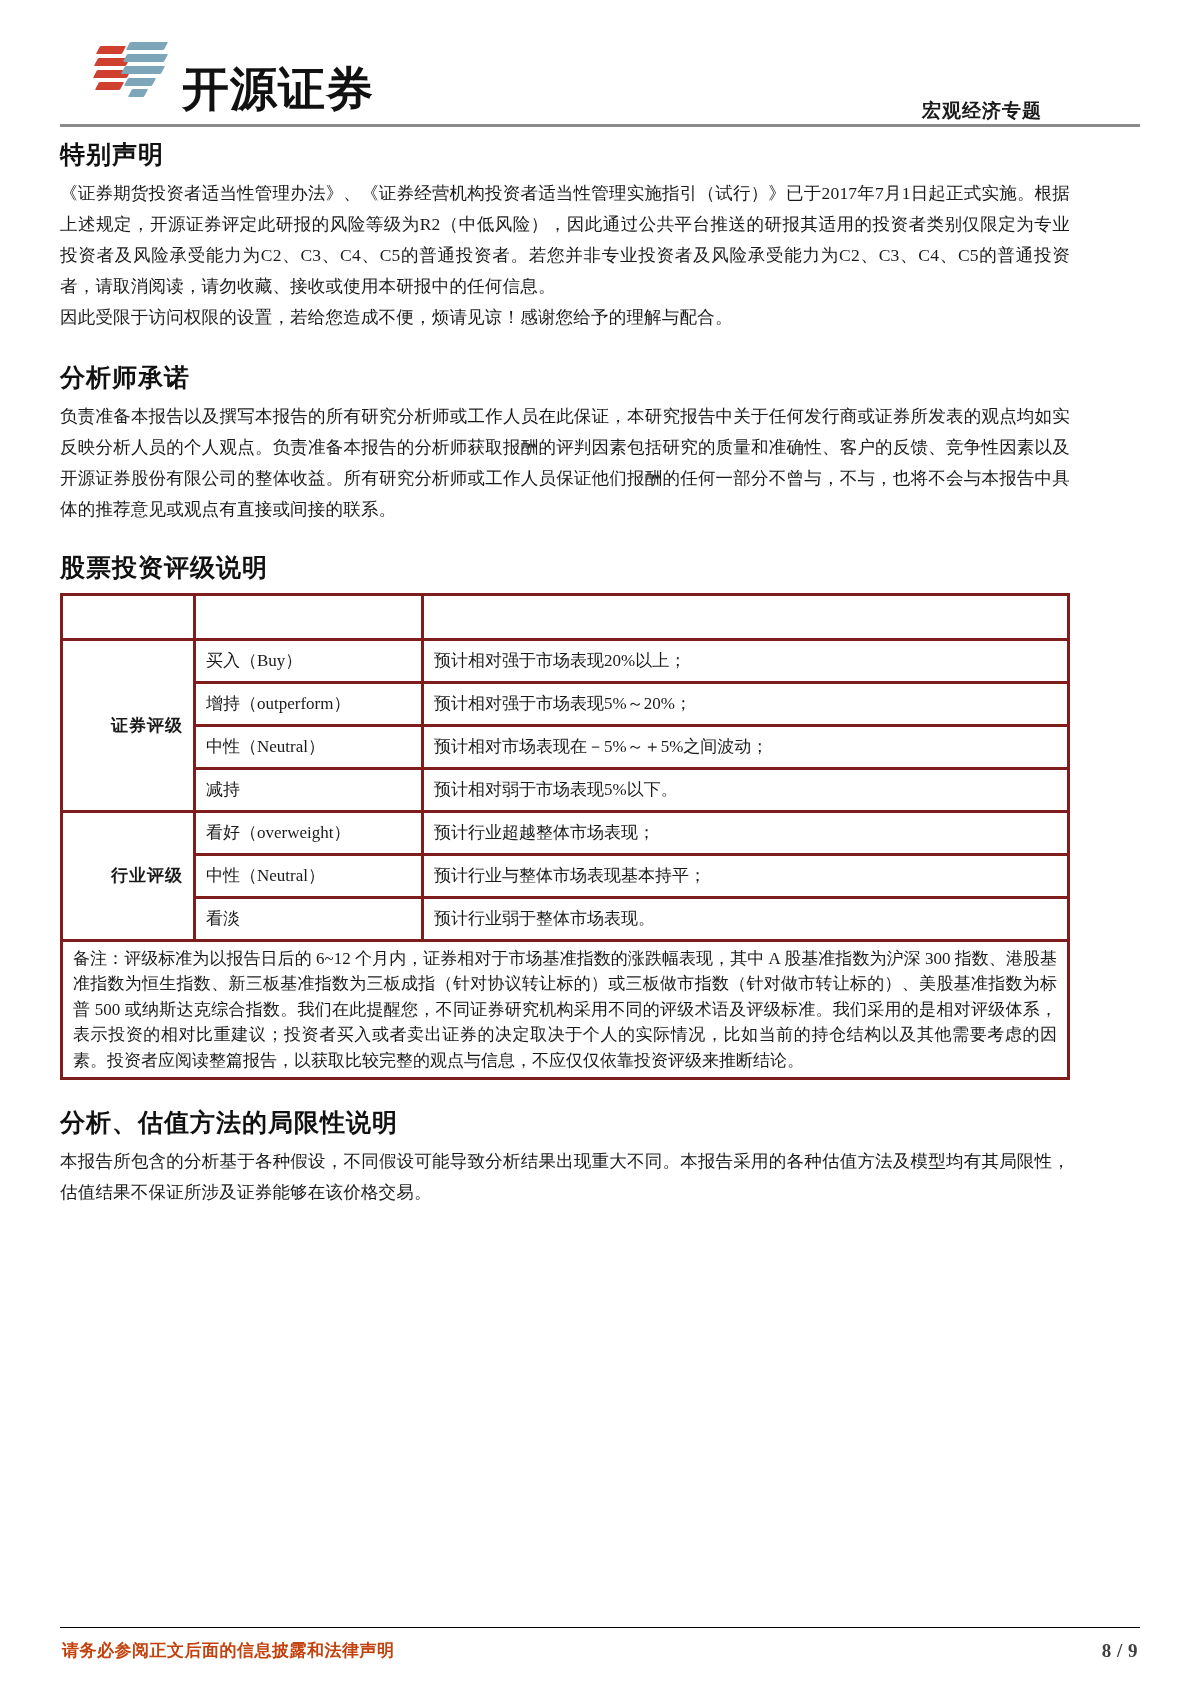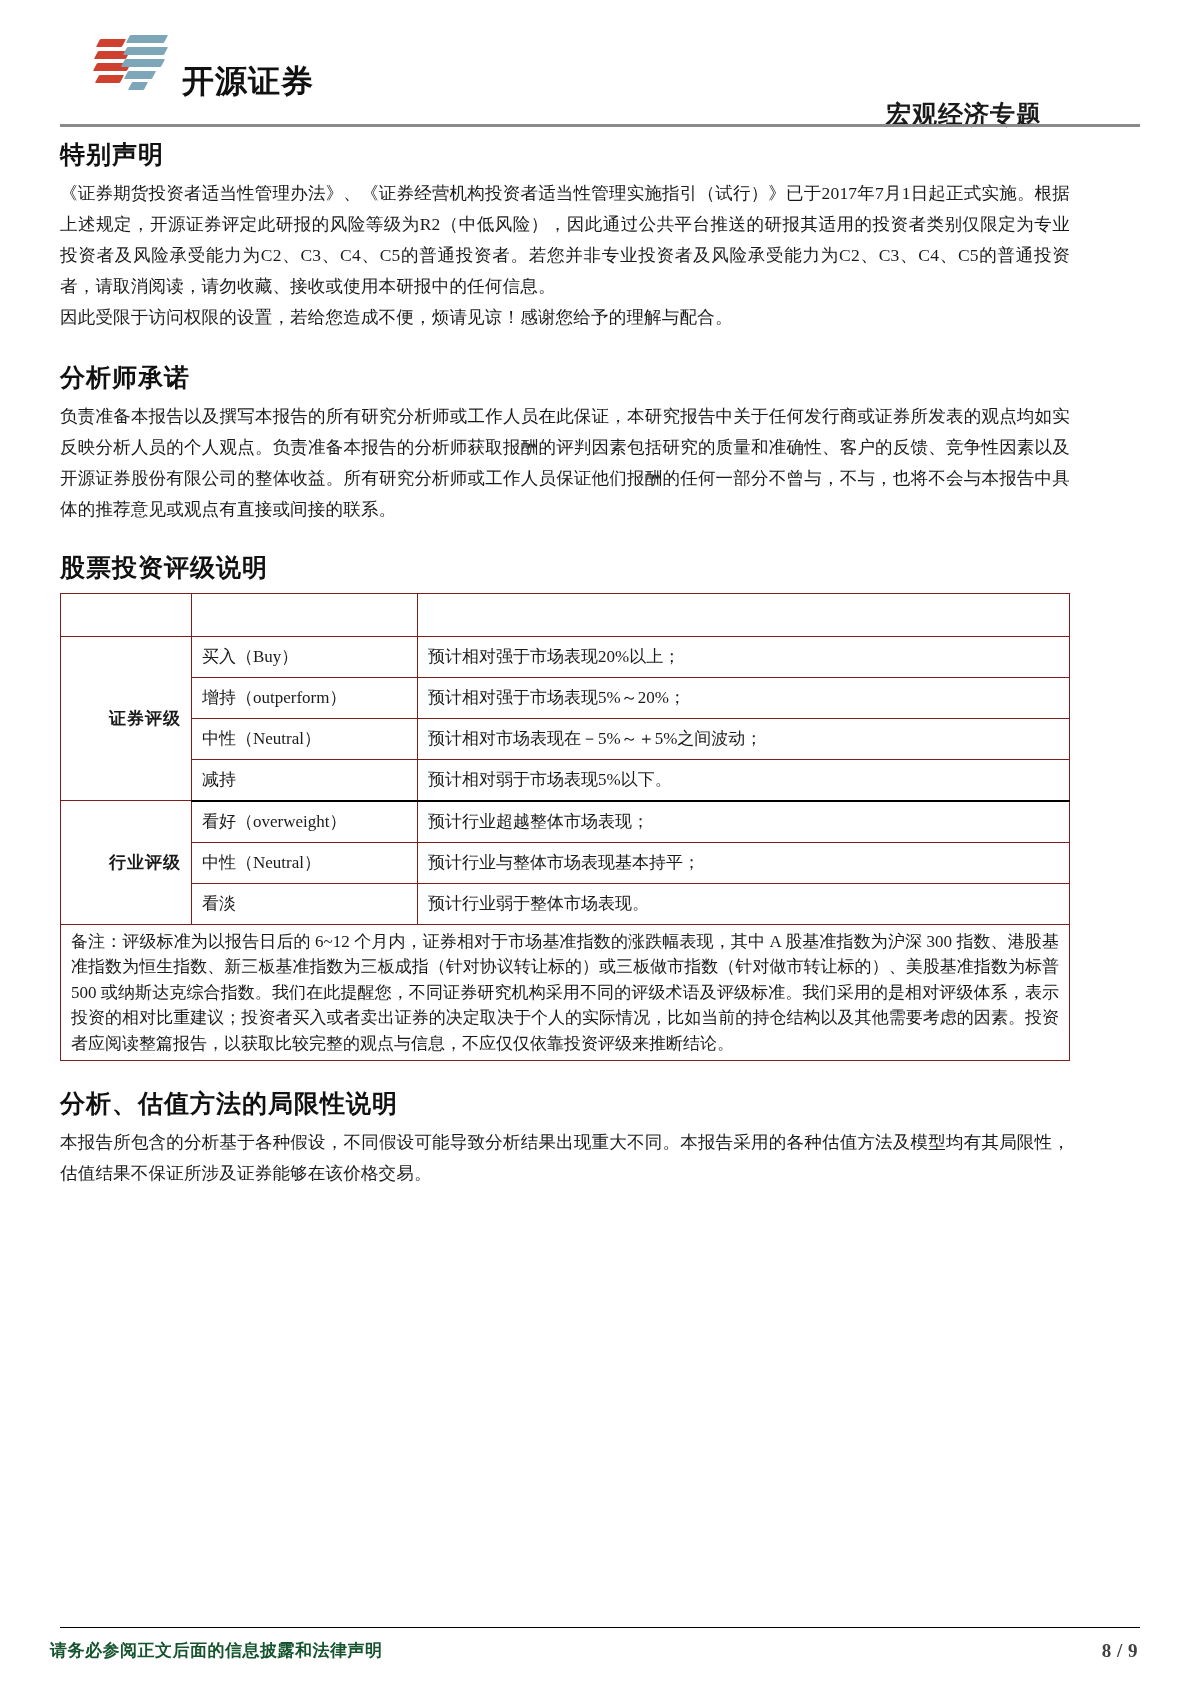--- a/index.html
+++ b/index.html
@@ -45,34 +45,34 @@
     position: absolute;
     height: 8px;
     border-radius: 1px;
     transform: skewX(-28deg);
   }
   .logo-red  { background: #d0402e; }
   .logo-blue { background: #7da7b8; }
 
   .logo-text {
     font-family: "DejaVu Sans", "Liberation Sans", sans-serif;
-    font-size: 32px;
+    font-size: 47px;
     font-weight: 700;
     letter-spacing: 1px;
     color: #111111;
     line-height: 1;
     margin-left: 4px;
     margin-top: 39px;
   }
 
   .header-title {
     position: absolute;
     right: 158px;
     top: 98px;
-    font-size: 25px;
+    font-size: 19px;
     font-weight: 700;
     color: #1a1a1a;
     letter-spacing: 1px;
     white-space: nowrap;
   }
   .header-rule {
     position: absolute;
     left: 60px;
     top: 124px;
     width: 1080px;
@@ -109,21 +109,21 @@
   }
 
   
   table.rating {
     border-collapse: collapse;
     width: 1010px;
     margin-top: 6px;
     table-layout: fixed;
   }
   table.rating td {
-    border: 1px solid #7f1d1d;
+    border: 3px solid #7f1d1d;
     font-size: 17px;
     color: #1a1a1a;
     padding: 4px 10px;
     line-height: 1.5;
     vertical-align: middle;
   }
   td.col-a { width: 110px; text-align: center; font-weight: 700; }
   td.col-b { width: 205px; }
   td.col-c { width: auto; }
   td.blank-row { height: 34px; }
@@ -154,25 +154,25 @@
   .footer-rule {
     position: absolute;
     left: 60px;
     bottom: 70px;
     width: 1080px;
     height: 1px;
     background: #000000;
   }
   .footer-left {
     position: absolute;
-    left: 50px;
+    left: 62px;
     bottom: 36px;
     font-size: 17px;
     font-weight: 700;
-    color: #14532d;
+    color: #c2410c;
     letter-spacing: 0.5px;
   }
   .footer-right {
     position: absolute;
     right: 62px;
     bottom: 36px;
     font-size: 19px;
     font-weight: 700;
     color: #404040;
     letter-spacing: 0.5px;

